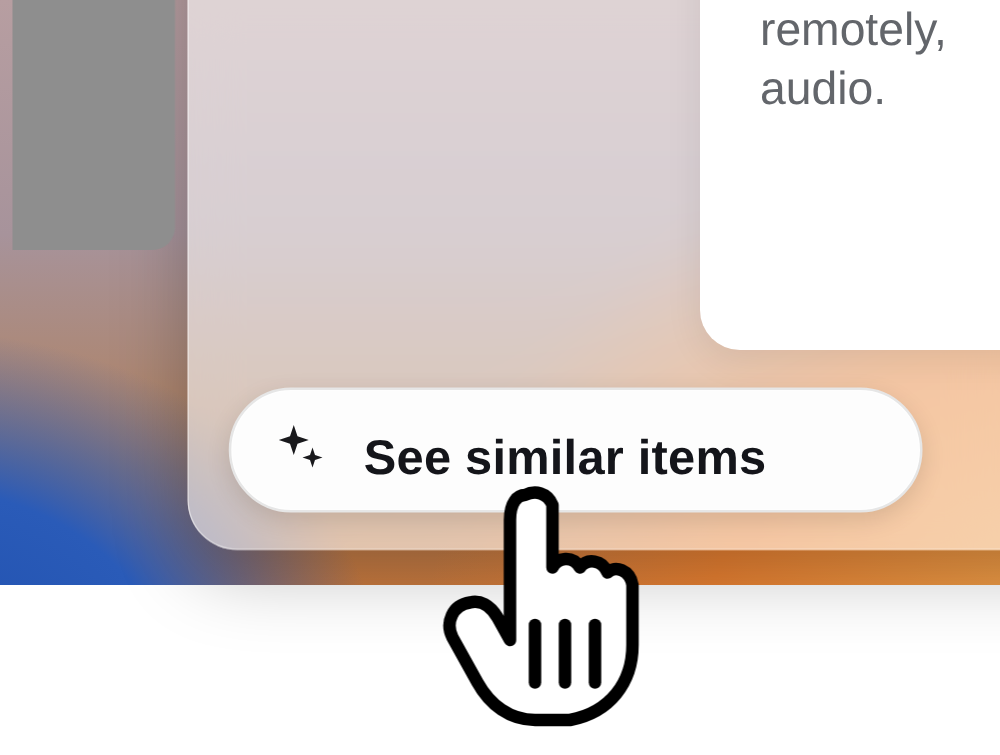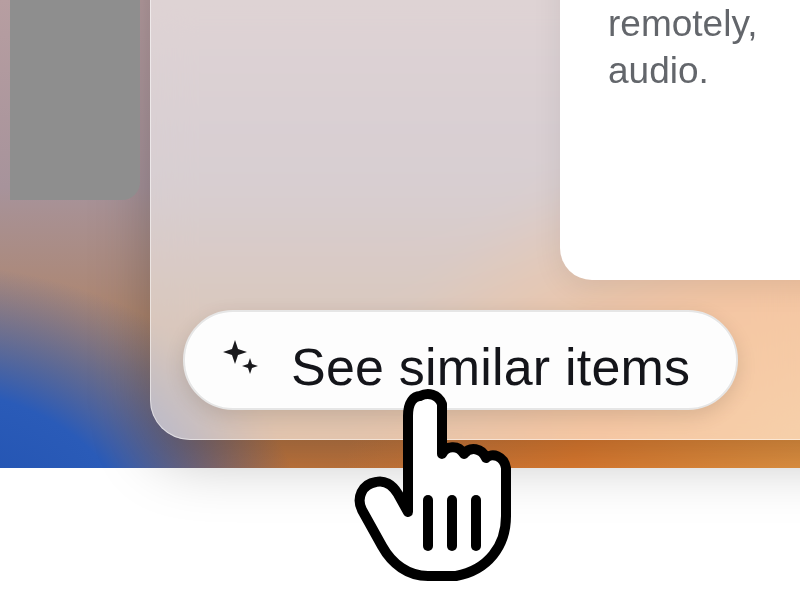--- a/index.html
+++ b/index.html
@@ -9,21 +9,21 @@
       radial-gradient(ellipse 900px 700px at 110% 110%, #f0a64e 0%, #e78032 35%, rgba(231,128,50,0) 60%),
       radial-gradient(ellipse 700px 500px at -10% 115%, #1f4fae 0%, #2a5bb8 30%, rgba(42,91,184,0) 55%),
       linear-gradient(180deg,#b79ea1 0%, #a7939b 40%, #b07f5a 80%, #c97a3f 100%);
     }
     .glass-card { position:absolute; left:150px; top:-200px; width:780px; height:640px; border-radius:40px; background:rgba(255,255,255,0.55); backdrop-filter:blur(20px); box-shadow:0 20px 60px rgba(0,0,0,0.25), inset 0 0 0 1px rgba(255,255,255,0.5); }
     .left-img { position:absolute; left:10px; top:-200px; width:130px; height:400px; background:#8e8e8e; border-radius:0 0 18px 0; }
     .white-panel { position:absolute; left:560px; top:-100px; width:400px; height:380px; background:#ffffff; border-radius:32px; box-shadow:0 8px 30px rgba(0,0,0,0.08); padding:40px 44px; color:#616469; font-size:38px; letter-spacing:0.2px; line-height:1.3; }
     .white-panel-text { position:absolute; left:608px; top:0px; width:200px; color:#63666b; font-size:37px; line-height:1.28; }
     .pill { position:absolute; left:183px; top:310px; width:555px; height:100px; background:#fdfdfd; border:2px solid #e6e6e6; border-radius:50px; box-shadow:0 6px 20px rgba(0,0,0,0.12), inset 0 0 0 1px rgba(255,255,255,0.6); display:flex; align-items:center; padding:0 30px; cursor:pointer; }
     .pill .icon { width:52px; height:52px; flex-shrink:0; display:flex; align-items:center; justify-content:center; }
-    .pill .label { margin-left:24px; font-size:52px; color:#14151a; font-weight:400; letter-spacing:0.2px;margin-top:14px; }
+    .pill .label { margin-left:24px; font-size:39px; color:#14151a; font-weight:700; letter-spacing:0.2px;margin-top:14px; }
     .cursor { position:absolute; left:350px; top:388px; width:170px; height:200px; pointer-events:none; }
   </style>
 </head>
 <body>
 
 <div class="stage">
   <div class="wallpaper"></div>
   <div class="glass-card"></div>
   <div class="left-img"></div>
   <div class="white-panel"></div>

